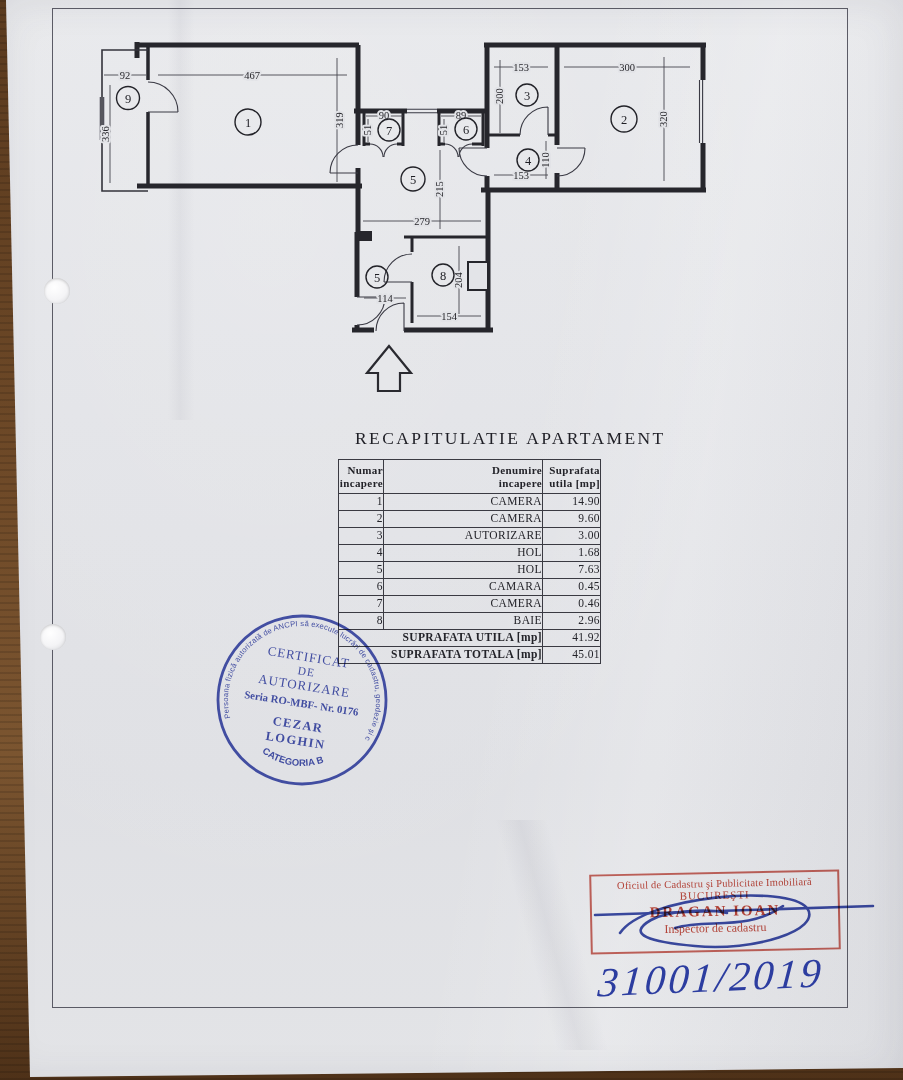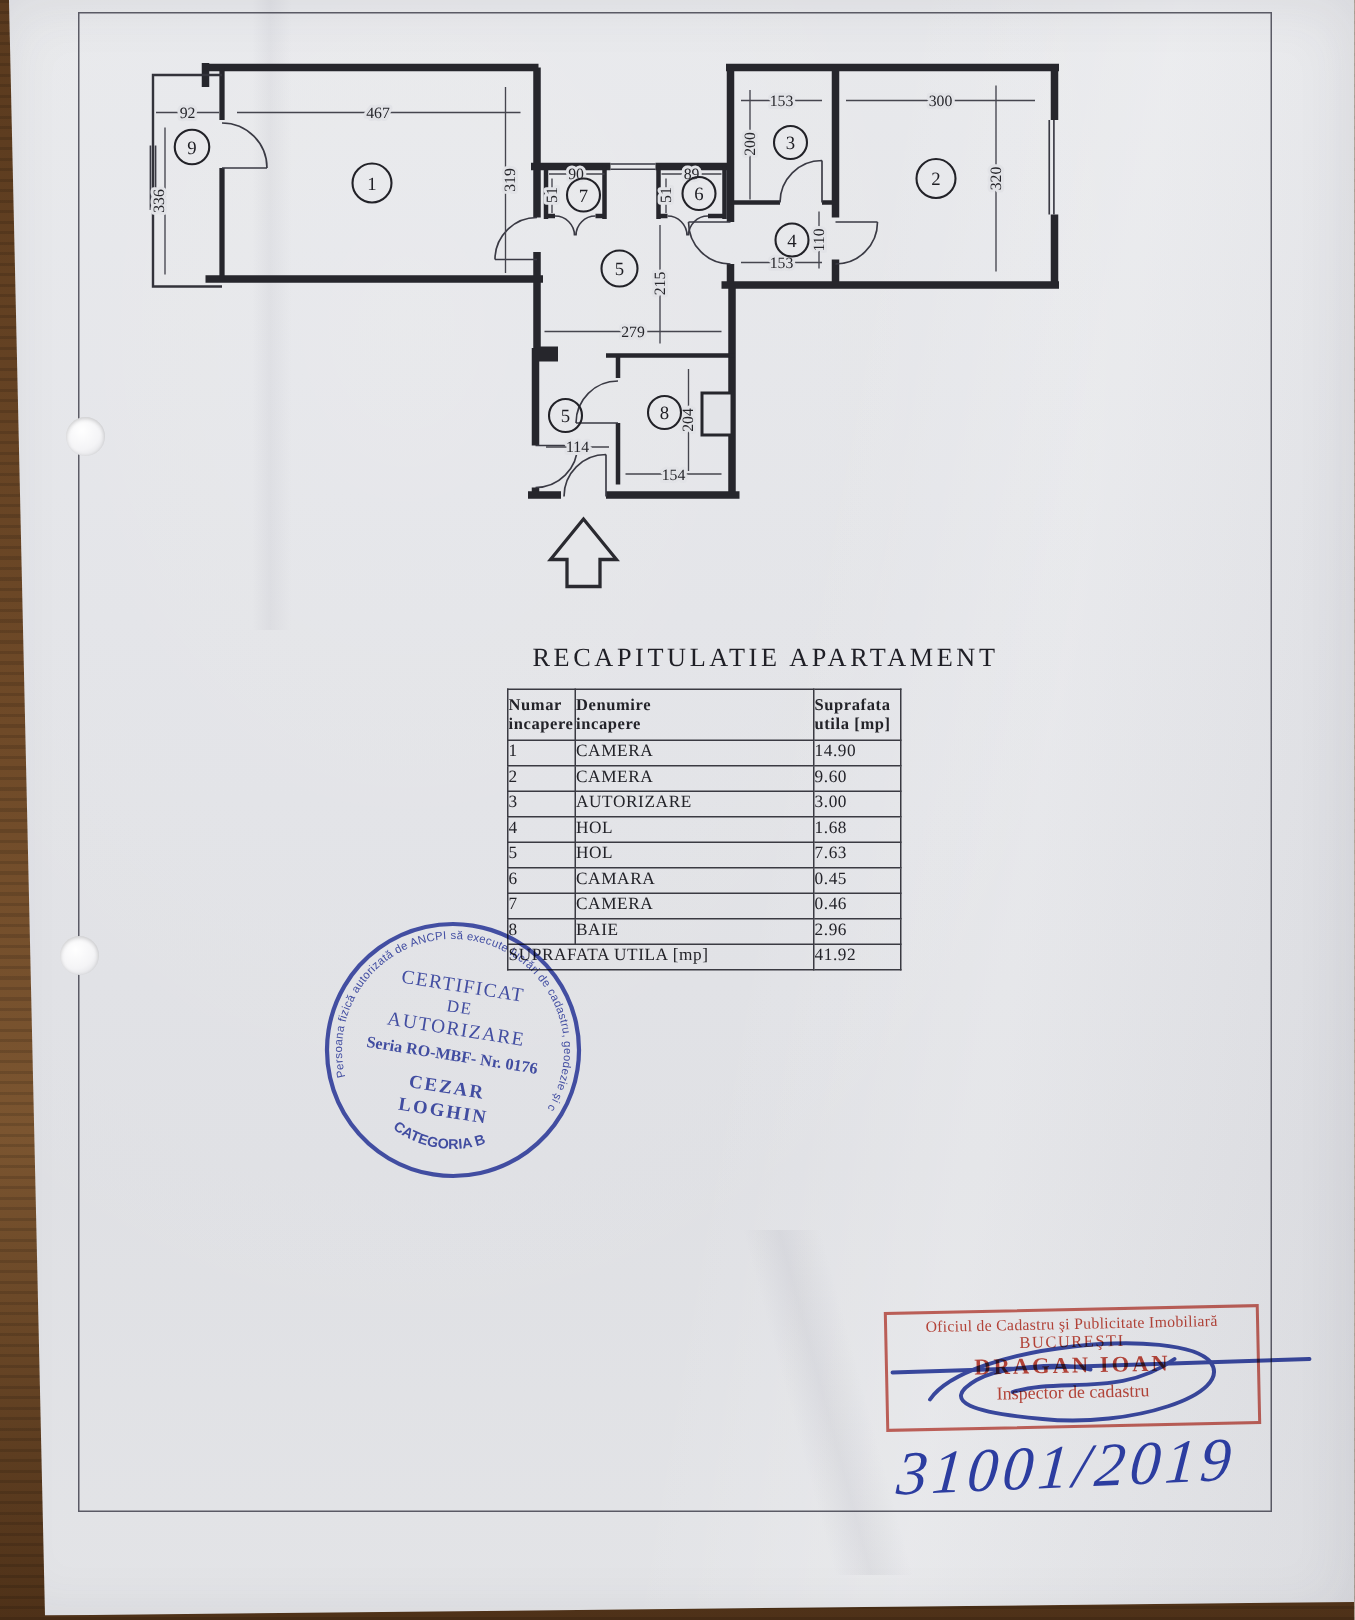--- a/index.html
+++ b/index.html
@@ -30,25 +30,25 @@
   svg text{font-family:"Liberation Serif",serif;}
   .plabel{font-size:10.5px;fill:#26262b;text-anchor:middle;
           paint-order:stroke;stroke:#e2e3e7;stroke-width:4px;stroke-linejoin:round;}
   .rnum{font-size:12.5px;fill:#1e1e24;text-anchor:middle;}
 
   .doc-title{position:absolute;left:316px;top:428px;width:300px;text-align:center;
        font-size:17.5px;letter-spacing:2.4px;color:#1f1f26;white-space:nowrap;margin-left:39px;}
 
   table.recap{position:absolute;left:338px;top:459px;width:262px;border-collapse:collapse;
        table-layout:fixed;}
-  table.recap td{border:1.2px solid #3a3a42;text-align:left;vertical-align:middle;
+  table.recap td{border:1.2px solid #3a3a42;text-align:right;vertical-align:middle;
        font-size:11.5px;color:#232329;padding:0;line-height:1.15;letter-spacing:.4px;overflow:hidden;}
   table.recap td.hdr{font-weight:bold;font-size:11px;height:33px;}
   table.recap tr.dr td{height:16px;}
-  td.bold{font-weight:normal;}
+  td.bold{font-weight:bold;}
   td.exec-cell,td.data-cell{vertical-align:top;padding-top:3px;height:70px;}
   td.recep-cell,td.recdata-cell{vertical-align:top;padding-top:4px;height:62px;}
   .exec-sig{display:block;margin:2px auto 0 auto;}
 
   .round-stamp{position:absolute;left:206px;top:608px;opacity:.9;mix-blend-mode:multiply;}
   .rs-txt{font-family:"Liberation Sans",sans-serif;fill:#3644ab;}
 
   .red-stamp{position:absolute;left:590px;top:872px;width:246px;height:76px;
        border:2.2px solid rgba(190,50,38,.80);transform:rotate(-1.2deg);
        text-align:center;color:#c23a2c;opacity:.92;mix-blend-mode:multiply;}
@@ -222,20 +222,24 @@
       <td>0.46</td>
         </tr>
     <tr class="dr">
       <td>8</td>
       <td>BAIE</td>
       <td>2.96</td>
         </tr>
     <tr class="dr">
       <td colspan="2" class="bold">SUPRAFATA UTILA [mp]</td>
       <td>41.92</td>
+        </tr>
+    <tr class="dr">
+      <td colspan="2" class="bold">SUPRAFATA TOTALA [mp]</td>
+      <td>45.01</td>
         </tr>
   </tbody>
     </table>
 
   <svg class="round-stamp" width="192" height="192" viewBox="0 0 192 192">
     <g transform="rotate(9 96 92)">
       <circle cx="96" cy="92" r="84" fill="none" stroke="#3644ab" stroke-width="2.8"></circle>
       <defs>
         <path id="ringp" d="M27.9,120.9 A74,74 0 1 1 164.1,120.9"></path>
         <path id="catp" d="M43.3,131.7 A66,66 0 0 0 148.7,131.7"></path>

